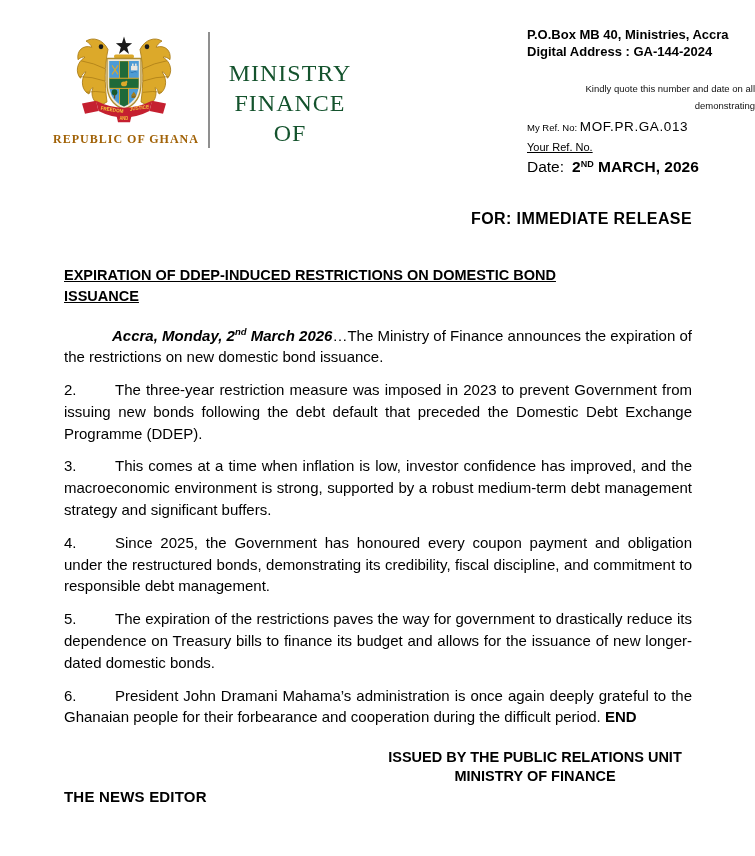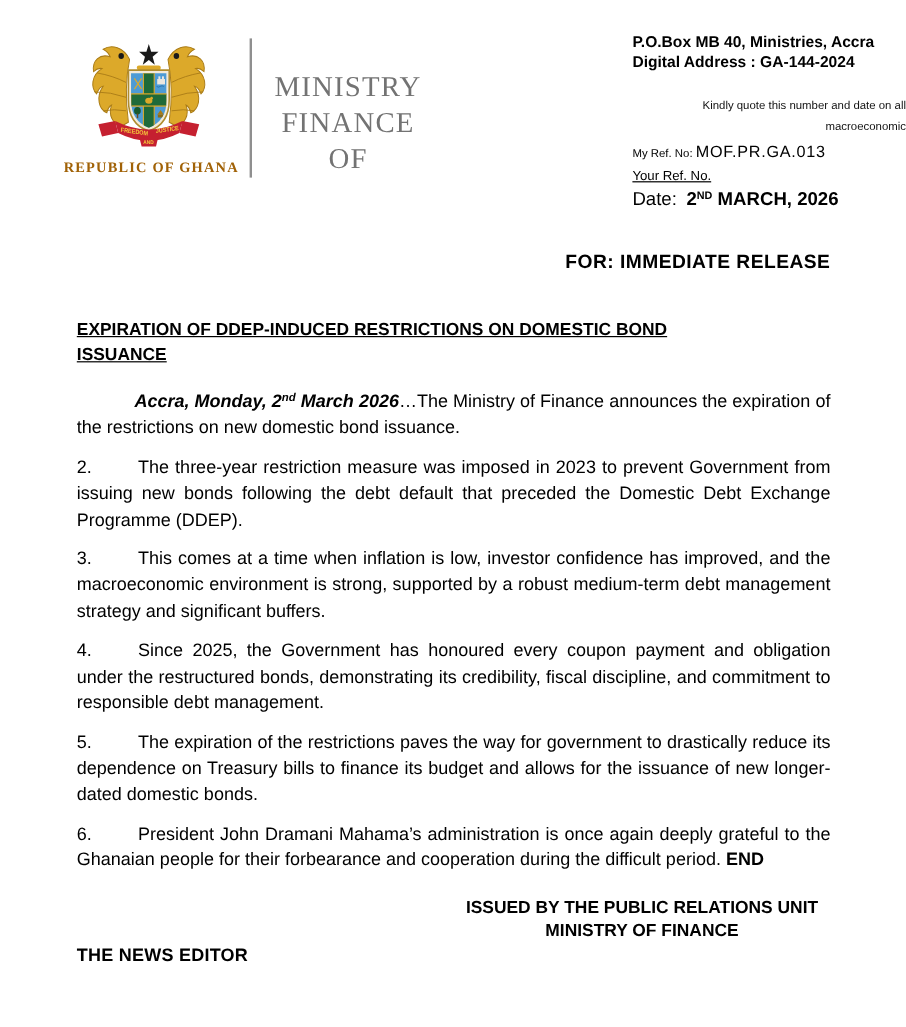--- a/index.html
+++ b/index.html
@@ -16,21 +16,21 @@
   .arms-caption {
     position: absolute; left: 51px; top: 132px; width: 150px;
     text-align: center; white-space: nowrap;
     font-family: "Liberation Serif", serif; font-weight: bold;
     font-size: 12px; letter-spacing: 1px; color: #a16207;
   }
   .divider { position: absolute; left: 208px; top: 32px; width: 2px; height: 116px; background: #8f8f8f; }
   .ministry {
     position: absolute; left: 214px; top: 58px; width: 152px;
     text-align: center; font-family: "Liberation Serif", serif;
-    font-size: 24px; line-height: 30px; color: #737373; letter-spacing: 1px;
+    font-size: 24px; line-height: 30px; color: #14532d; letter-spacing: 1px;
   }
 
   .contact { position: absolute; left: 527px; top: 26px; width: 228px; }
   .contact .addr { font-weight: bold; font-size: 13px; line-height: 17px; }
   .contact .note { margin-top: 20px; font-size: 9.5px; line-height: 17px; color: #111; text-align: right; }
   .contact .myref { margin-top: 5px; font-size: 9.5px; }
   .contact .myref .val { font-size: 13.5px; letter-spacing: 0.6px; }
   .contact .yourref { margin-top: 7px; font-size: 11px; text-decoration: underline; }
   .contact .dateline { margin-top: 5px; font-size: 15.5px; }
   .contact .dateline .val { font-weight: bold; margin-left: 8px; }
@@ -117,21 +117,21 @@
     <div>OF</div>
   </div>
 
   <div class="contact">
     <div class="addr">
       <div>P.O.Box MB 40, Ministries, Accra</div>
       <div>Digital Address : GA-144-2024</div>
     </div>
     <div class="note">
       <div>Kindly quote this number and date on all</div>
-      <div>macroeconomic</div>
+      <div>demonstrating</div>
     </div>
     <div class="myref">
       <span>My Ref. No:</span>
       <span class="val">MOF.PR.GA.013</span>
     </div>
     <div class="yourref">Your Ref. No.</div>
     <div class="dateline">
       <span>Date:</span><span class="val"><span>2</span><span class="sup-sm">ND</span><span> MARCH, 2026</span></span>
     </div>
   </div>

